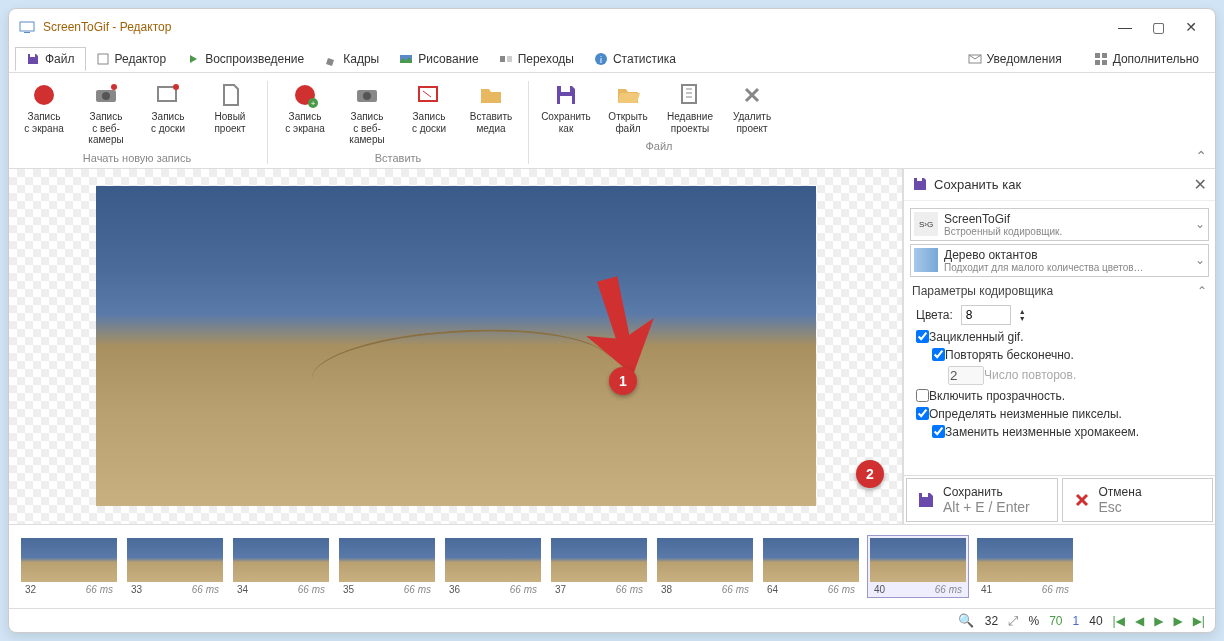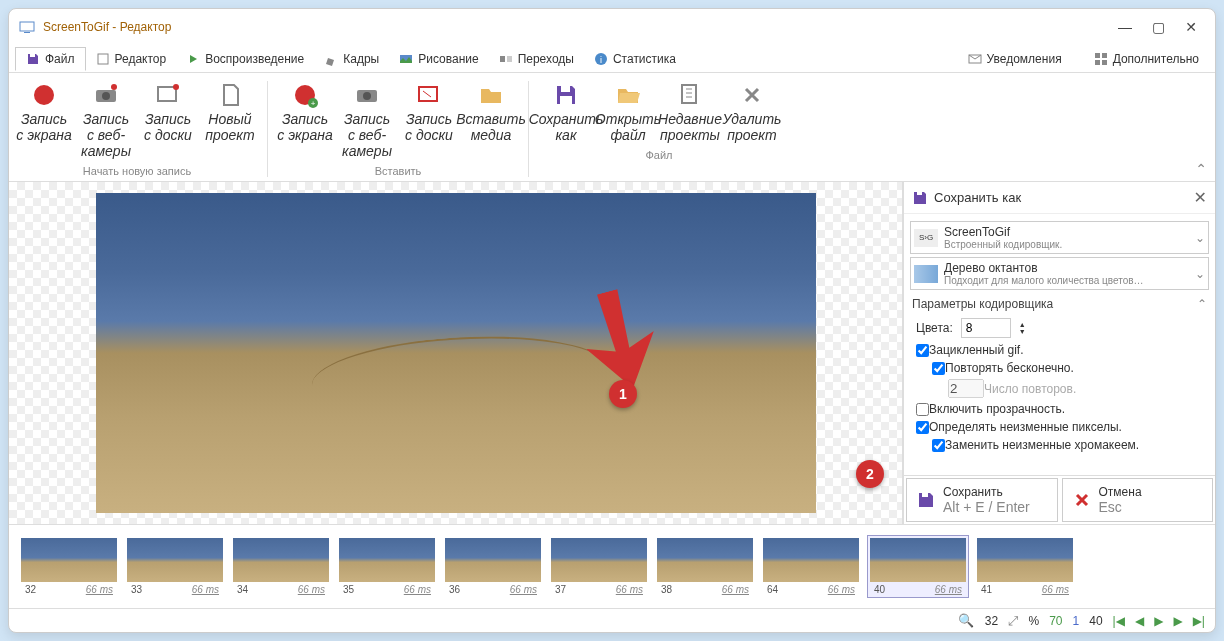--- a/index.html
+++ b/index.html
@@ -14,34 +14,34 @@
 .tab { display: flex; align-items: center; gap: 5px; padding: 4px 10px; cursor: pointer; font-size: 12px; color: #333; }
 .tab.active { border: 1px solid #ccc; border-bottom: 1px solid #fff; margin-bottom: -1px; background: #fff; }
 .tab .ticon { width: 14px; height: 14px; display: inline-block; }
 .tabstrip .right { margin-left: auto; display: flex; gap: 12px; }
 .ribbon { display: flex; border-bottom: 1px solid #ddd; padding: 4px 0 0 0; position: relative; }
 .ribbon-group { display: flex; flex-direction: column; align-items: center; padding: 0 4px; }
 .ribbon-group .items { display: flex; }
 .ribbon-group .label { font-size: 11px; color: #888; padding: 2px 0 4px 0; }
 .ribbon-item { display: flex; flex-direction: column; align-items: center; width: 62px; padding: 4px 2px; cursor: pointer; }
 .ribbon-item .ricon { width: 28px; height: 28px; margin-bottom: 2px; }
-.ribbon-item .rlabel { font-size: 14px; text-align: center; line-height: 1.15; white-space: pre-line; font-style: italic; }
+.ribbon-item .rlabel { font-size: 10px; text-align: center; line-height: 1.15; white-space: pre-line; }
 .rsep { width: 1px; background: #e0e0e0; margin: 4px 2px; }
 .collapse { position: absolute; right: 8px; bottom: 4px; color: #888; font-size: 14px; cursor: pointer; }
 .content { flex: 1; display: flex; overflow: hidden; position: relative; }
 .preview-area { flex: 1; display: flex; align-items: center; justify-content: center; background-image: linear-gradient(45deg,#eee 25%,transparent 25%),linear-gradient(-45deg,#eee 25%,transparent 25%),linear-gradient(45deg,transparent 75%,#eee 75%),linear-gradient(-45deg,transparent 75%,#eee 75%); background-size: 16px 16px; background-position: 0 0,0 8px,8px -8px,-8px 0; border-right: 1px solid #ddd; position: relative; }
 .preview-img { width: 720px; height: 320px; background: linear-gradient(to bottom, #3a5a8a 0%, #4a6a9a 25%, #5a7aaa 40%, #a89060 50%, #b8a070 70%, #c8b080 100%); position: relative; overflow: hidden; }
 .preview-img::before { content:''; position:absolute; top:45%; left:30%; width:300px; height:80px; border-top:2px solid #8a7040; border-radius:60% 80% 0 0; transform: rotate(-5deg); }
 .sidepanel { width: 312px; display: flex; flex-direction: column; border-left: 1px solid #ddd; }
 .sp-header { display: flex; align-items: center; gap: 6px; padding: 6px 8px; border-bottom: 1px solid #eee; }
 .sp-header .title { font-size: 13px; }
 .sp-header .close { margin-left: auto; font-size: 16px; cursor: pointer; color: #666; }
 .sp-body { flex: 1; overflow-y: auto; padding: 4px 6px; font-size: 12px; }
 .sel-row { display: flex; border: 1px solid #ccc; margin: 3px 0; padding: 3px; align-items: center; gap: 6px; }
-.sel-row .sicon { width: 24px; height: 18px; background: #ddd; flex-shrink: 0; }
+.sel-row .sicon { width: 24px; height: 24px; background: #ddd; flex-shrink: 0; }
 .sel-row .stxt { flex: 1; }
 .sel-row .stxt .t1 { font-size: 12px; }
 .sel-row .stxt .t2 { font-size: 10px; color: #888; white-space: nowrap; overflow: hidden; text-overflow: ellipsis; max-width: 200px; }
 .sel-row .chev { color: #888; }
 .section-h { display: flex; align-items: center; padding: 4px 2px; font-size: 12px; color: #444; }
 .section-h .chev { margin-left: auto; color: #888; }
 .param-row { display: flex; align-items: center; gap: 8px; padding: 3px 6px; }
 .param-row input[type=number], .param-row input[type=text] { width: 50px; border: 1px solid #ccc; padding: 2px 4px; font-size: 12px; }
 .chk-row { display: flex; align-items: center; padding: 2px 6px; }
 .chk-row.indent { padding-left: 22px; }
@@ -50,21 +50,21 @@
 .sp-footer .fbtn { flex: 1; display: flex; align-items: center; gap: 8px; padding: 6px 10px; border: 1px solid #ccc; margin: 2px; cursor: pointer; }
 .sp-footer .fbtn .ficon { width: 18px; height: 18px; }
 .sp-footer .fbtn .ftxt .t1 { font-size: 12px; }
 .sp-footer .fbtn .ftxt .t2 { font-size: 14px; color: #888; }
 .frames { height: 84px; display: flex; align-items: center; gap: 6px; padding: 6px 10px; border-top: 1px solid #ddd; overflow-x: auto; }
 .frame { display: flex; flex-direction: column; align-items: center; cursor: pointer; padding: 2px; }
 .frame.sel { border: 1px solid #99c; background: #eef; }
 .frame .thumb { width: 96px; height: 44px; background: linear-gradient(to bottom, #4a6a9a 0%, #5a7aaa 45%, #b8a070 55%, #c8b080 100%); }
 .frame .finfo { display: flex; gap: 20px; width: 96px; justify-content: space-between; font-size: 10px; padding: 2px 4px 0 4px; }
 .frame .finfo .fn { color: #555; }
-.frame .finfo .fd { color: #888; font-style: italic; text-decoration: underline; }
+.frame .finfo .fd { color: #888; font-style: italic; }
 .statusbar { height: 24px; border-top: 1px solid #ddd; display: flex; align-items: center; justify-content: flex-end; gap: 10px; padding: 0 10px; font-size: 12px; }
 .statusbar .sicon { color: #888; font-size: 13px; }
 .statusbar .grn { color: #4a9a4a; }
 .statusbar .blu { color: #4a6aca; }
 .statusbar .play { color: #4a9a4a; cursor: pointer; }
 .callout { position: absolute; width: 28px; height: 28px; background: #d03030; color: #fff; border-radius: 50%; display: flex; align-items: center; justify-content: center; font-weight: bold; font-size: 14px; z-index: 10; box-shadow: 0 2px 4px rgba(0,0,0,0.3); }
 .arrow1 { position:absolute; top:108px; left:576px; width:0; height:0; z-index:9; }
 .arrow1::before { content:''; position:absolute; width:70px; height:100px; background:#d03030; clip-path: polygon(35% 0, 65% 0, 60% 60%, 100% 50%, 50% 100%, 0 50%, 40% 60%); transform: rotate(-15deg); }
 .arrow2 { position:absolute; top:278px; left:-40px; width:0; height:0; z-index:9; }
 .arrow2::before { content:''; position:absolute; width:40px; height:30px; background:#d03030; clip-path: polygon(0 30%, 60% 30%, 60% 0, 100% 50%, 60% 100%, 60% 70%, 0 70%); }

